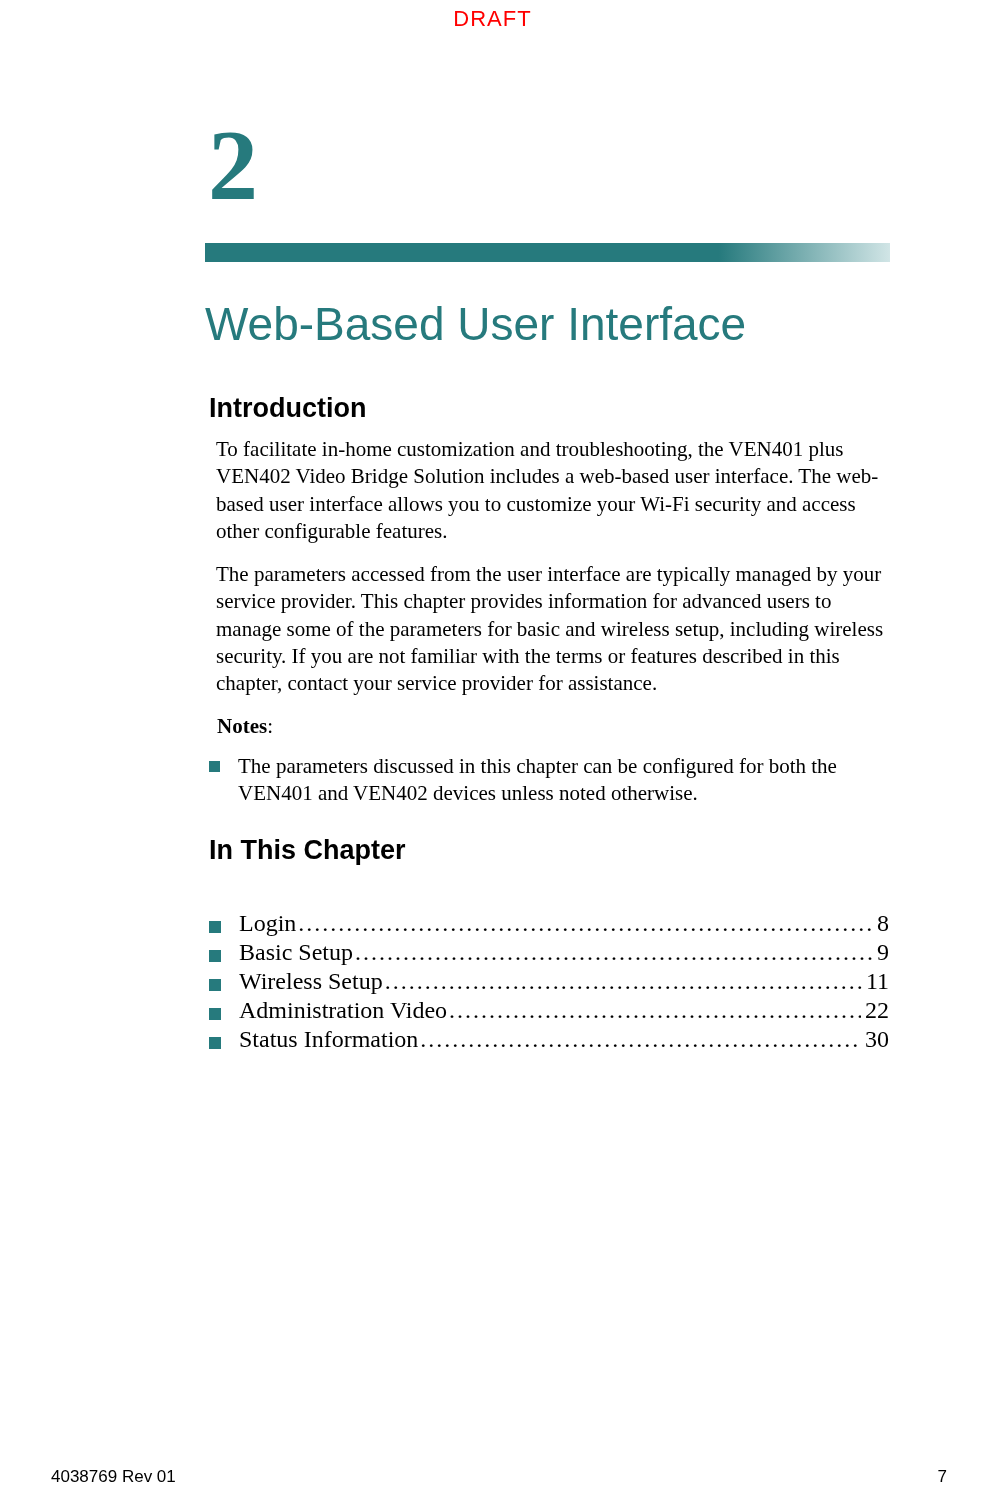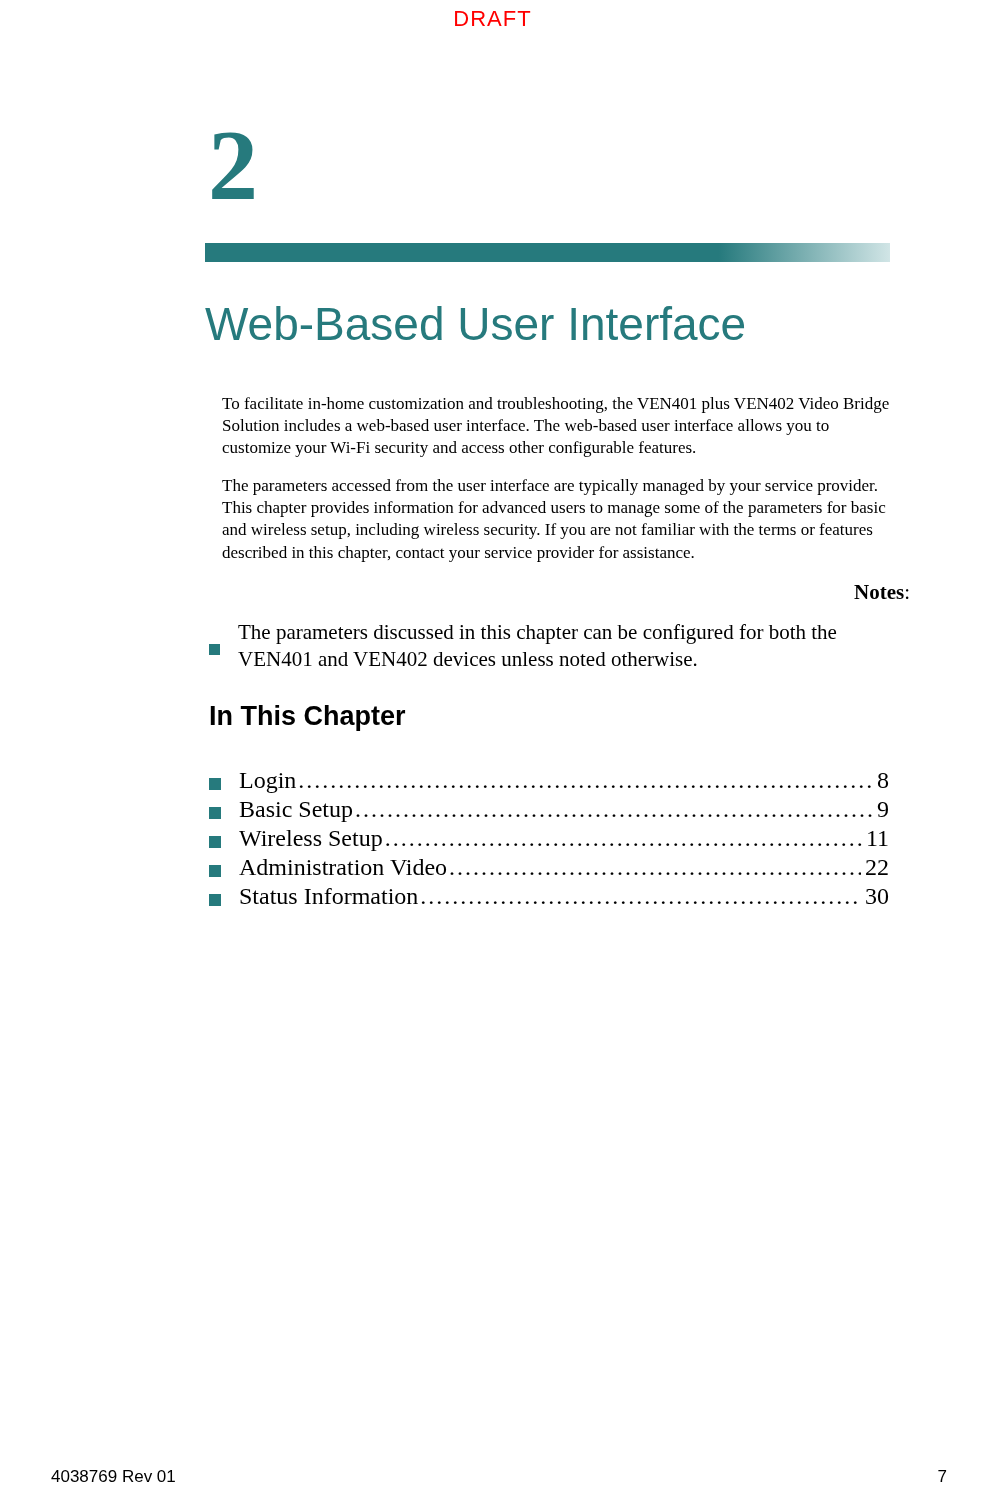--- a/index.html
+++ b/index.html
@@ -50,41 +50,40 @@
     }
     .section-heading {
       font-family: Arial, Helvetica, sans-serif;
       font-weight: bold;
       font-size: 27px;
       color: #000;
       margin-bottom: 12px;
       margin-left: 4px;
     }
     .body-text {
-      font-size: 17px;
+      font-size: 21px;
       line-height: 1.3;
       color: #000;
       margin-bottom: 16px;
-      margin-left: 17px;
+      margin-left: 11px;
       width: 680px;
     }
     .notes-label {
       font-weight: bold;
       font-size: 21px;
       margin-bottom: 14px;
       margin-left: 12px;
-      text-align: right;
     }
     .bullet-list {
       margin-left: 4px;
       margin-bottom: 28px;
     }
     .bullet-item {
       display: flex;
-      align-items: center;
+      align-items: flex-start;
       margin-bottom: 14px;
       width: 680px;
     }
     .bullet-sq {
       width: 11px;
       height: 11px;
       background: #267a7d;
       margin-top: 8px;
       margin-right: 18px;
       flex-shrink: 0;
@@ -143,33 +142,34 @@
 </head>
 <body>
 
 <div class="draft">DRAFT</div>
 
 <div class="content">
   <div class="chapter-num">2</div>
   <div class="divider-bar"></div>
   <div class="chapter-title">Web-Based User Interface</div>
 
+  <div class="section-heading">Introduction</div>
   <div class="body-text">To facilitate in-home customization and troubleshooting, the VEN401 plus VEN402 Video Bridge Solution includes a web-based user interface. The web-based user interface allows you to customize your Wi-Fi security and access other configurable features.</div>
   <div class="body-text">The parameters accessed from the user interface are typically managed by your service provider. This chapter provides information for advanced users to manage some of the parameters for basic and wireless setup, including wireless security. If you are not familiar with the terms or features described in this chapter, contact your service provider for assistance.</div>
 
   <div class="notes-label"><span style="font-weight:bold">Notes</span><span style="font-weight:normal">:</span></div>
 
   <div class="bullet-list">
     <div class="bullet-item">
       <div class="bullet-sq"></div>
       <div class="bullet-text">The parameters discussed in this chapter can be configured for both the VEN401 and VEN402 devices unless noted otherwise.</div>
     </div>
   </div>
 
-  <div class="section-heading" style="margin-bottom:35px">In This Chapter</div>
+  <div class="section-heading" style="margin-bottom:44px">In This Chapter</div>
 
   <div class="toc-list">
     <div class="toc-item">
       <div class="toc-bullet"></div>
       <span class="toc-label">Login</span>
       <span class="toc-dots">.........................................................................................................</span>
       <span class="toc-page">8</span>
     </div>
     <div class="toc-item">
       <div class="toc-bullet"></div>

